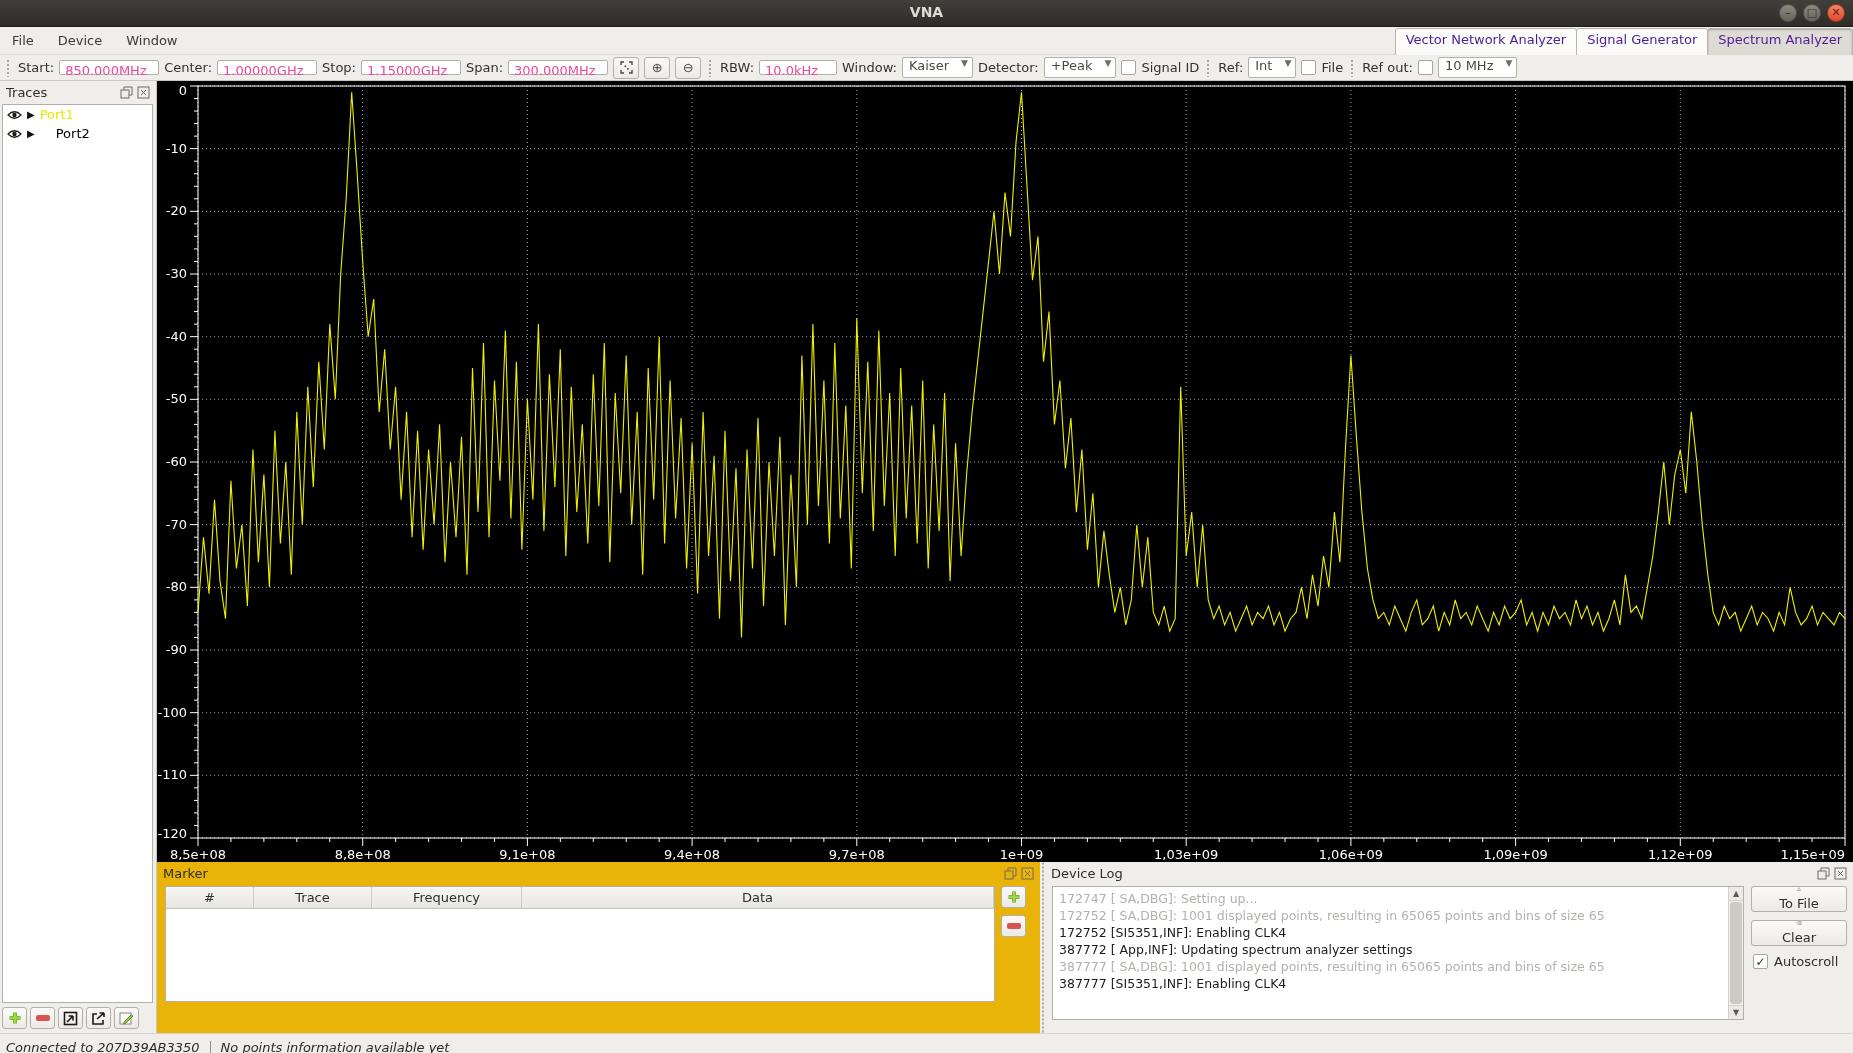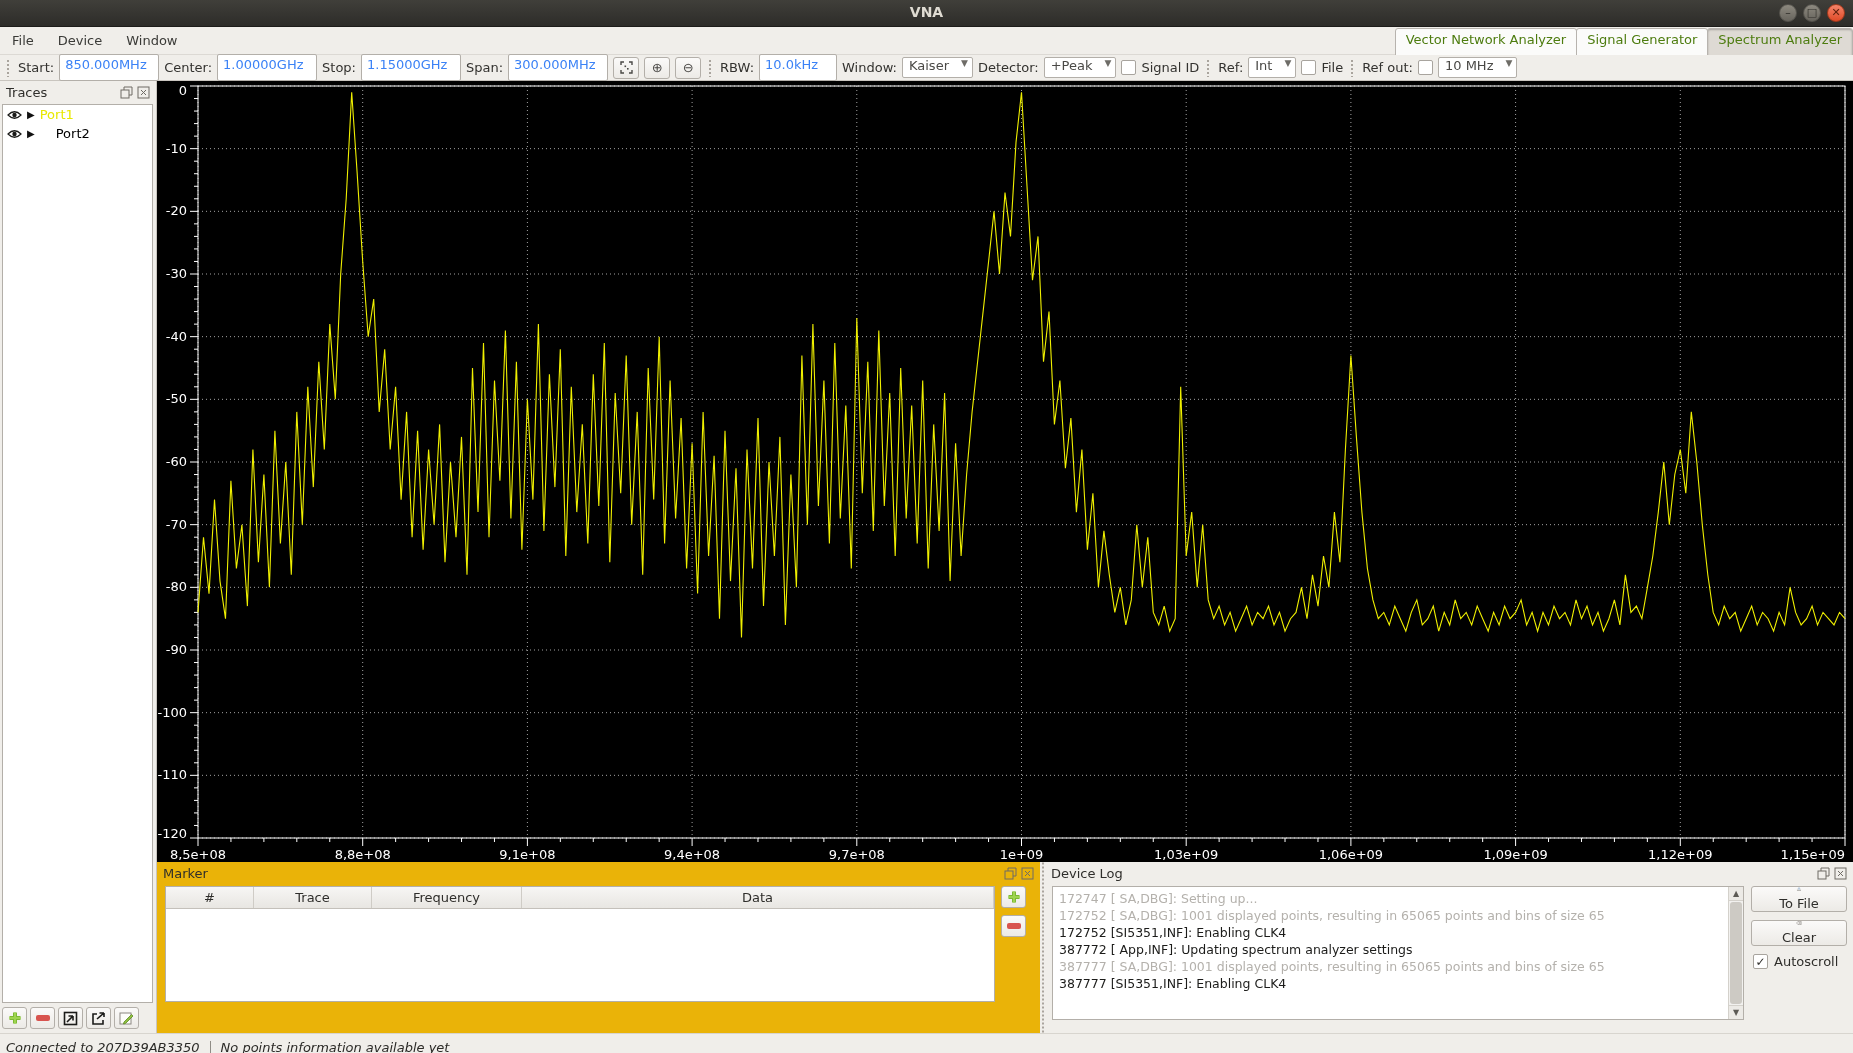--- a/index.html
+++ b/index.html
@@ -20,32 +20,32 @@
     color:#2e2c28; font-size:11px; line-height:16px; text-align:center; }
   #btn-min { right:56px; } #btn-max { right:32px; }
   #btn-close { right:8px; background:linear-gradient(#f4846a,#df4b28); border-color:#a53a1c; color:#5c1f0c; }
 
   
   #menubar { position:absolute; left:0; top:27px; width:1853px; height:28px;
     background:#f0eeea; border-bottom:1px solid #dcd9d4; display:flex; align-items:center; }
   .menu-item { padding:4px 12px; color:#3a3a37; cursor:default; }
   #mode-tabs { position:absolute; right:0; top:28px; height:26px; display:flex; }
   .mode-tab { height:35px; padding:3px 10px 0 10px; background:#fbfbfa;
-    border:1px solid #b7b3ae; border-radius:3px 3px 0 0; margin-left:-1px; color:#4d7c0f; }
+    border:1px solid #b7b3ae; border-radius:3px 3px 0 0; margin-left:-1px; color:#4c1d95; }
   .mode-tab.active { background:#dedad4; box-shadow:inset 0 1px 2px rgba(0,0,0,.25); }
 
   
   #toolbar { position:absolute; left:0; top:55px; width:1853px; height:26px;
     background:#f0eeea; border-bottom:1px solid #c9c5bf; display:flex; align-items:center; gap:5px; padding:0 4px; }
   .tb-handle { width:5px; height:18px; margin:0 2px;
     background-image:radial-gradient(circle,#a9a49d 1px,transparent 1.2px);
     background-size:4px 4px; }
   .tb-label { color:#33322f; white-space:nowrap; }
-  .tb-input { width:100px; height:27px; background:#fff; border:1px solid #b3afa9;
-    border-radius:2px; color:#3b82f6; padding:0 5px; line-height:19px; white-space:nowrap; }
+  .tb-input { width:100px; height:15px; background:#fff; border:1px solid #b3afa9;
+    border-radius:2px; color:#ec4899; padding:0 5px; line-height:19px; white-space:nowrap; }
   .tb-input.small { width:78px; }
   .tb-select { height:21px; background:#fff; border:1px solid #b3afa9; border-radius:2px;
     color:#4a4946; padding:0 4px 0 6px; display:flex; align-items:flex-start; gap:12px; white-space:nowrap; }
   .tb-select .arrow { color:#6e6c67; font-size:9px; }
   .tb-iconbtn { width:26px; height:22px; background:linear-gradient(#fbfaf9,#eceae6);
     border:1px solid #b3afa9; border-radius:3px; display:flex; align-items:center;
     justify-content:center; color:#4a4946; font-size:13px; }
   .checkbox { width:15px; height:15px; background:#fff; border:1px solid #a8a49e;
     border-radius:2px; display:inline-flex; align-items:center; justify-content:center;
     font-size:12px; color:#2f2e2b; line-height:1; }

